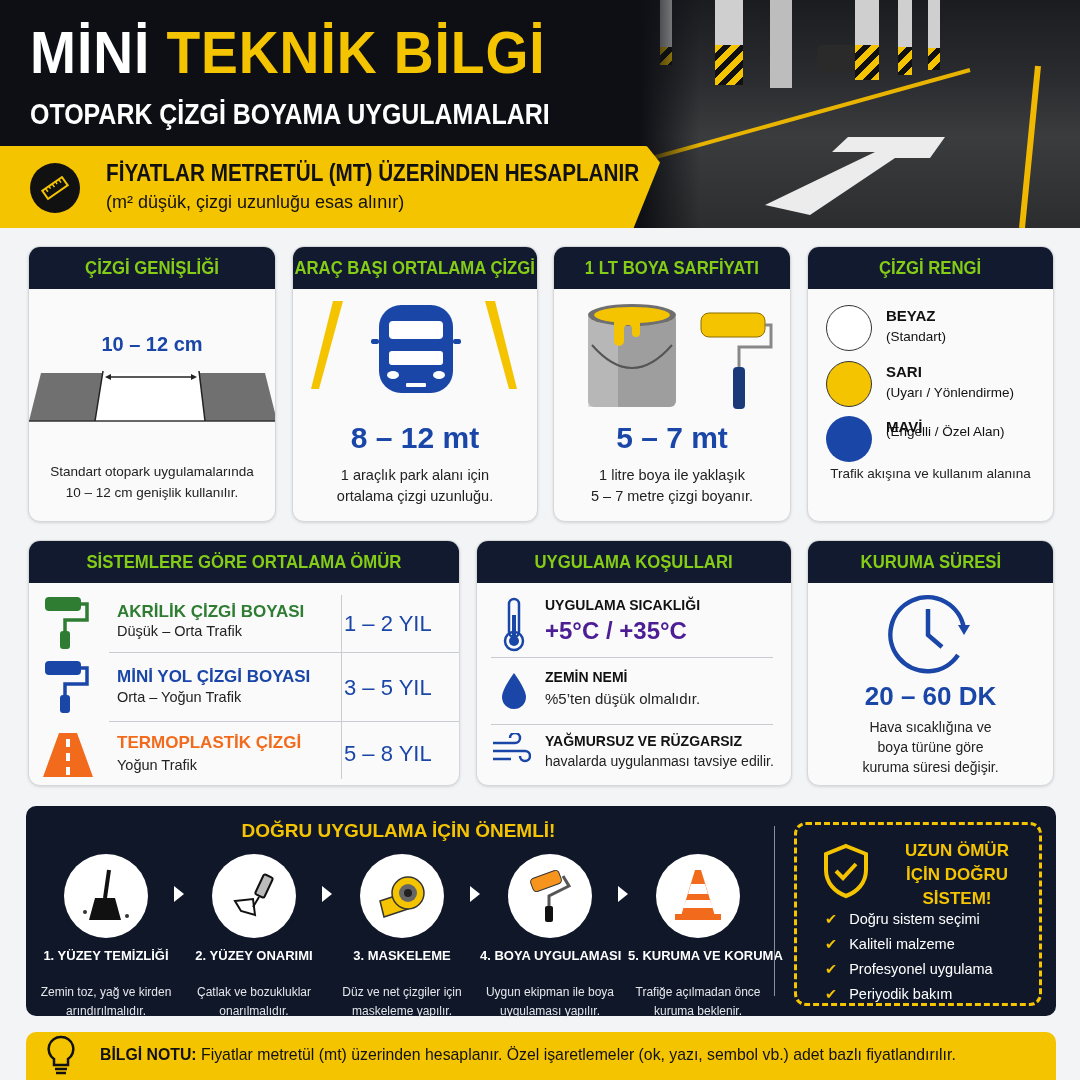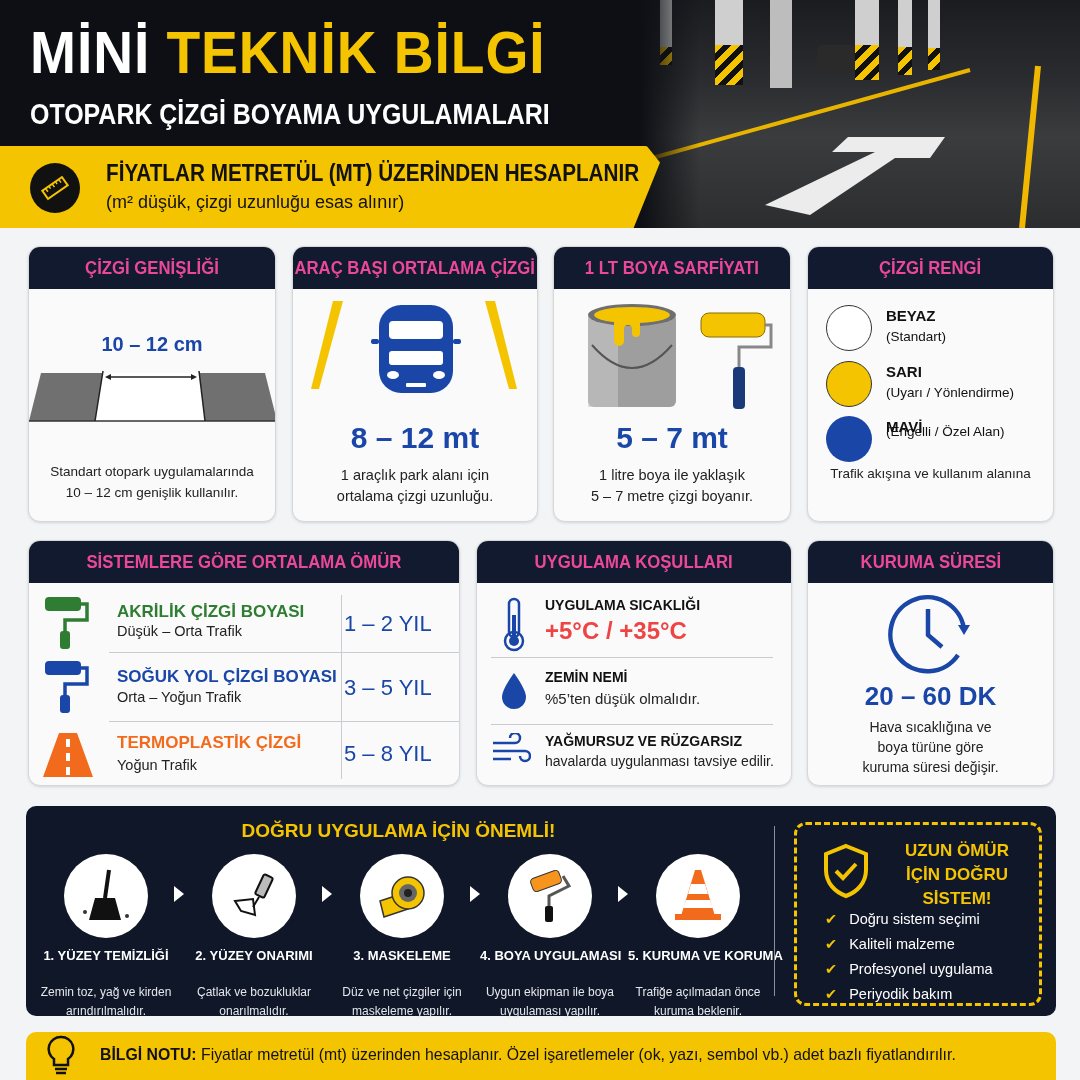--- a/index.html
+++ b/index.html
@@ -11,21 +11,21 @@
 #hero-fade{position:absolute;left:640px;top:0;width:60px;height:228px;background:linear-gradient(90deg,#0d0f14,rgba(13,15,20,0))}
 #title{position:absolute;left:30px;top:18px;font-size:60px;font-weight:bold;letter-spacing:1px;white-space:nowrap;transform:scaleX(0.92);transform-origin:left top}
 #title .w{color:#fff}
 #title .y{color:#f5c400}
 #subtitle{position:absolute;left:30px;top:98px;font-size:29px;font-weight:bold;color:#fff;white-space:nowrap;transform:scaleX(0.86);transform-origin:left top}
 #banner{position:absolute;left:0;top:146px;width:660px;height:82px;background:#f5c400;clip-path:polygon(0 0,98% 0,100% 20%,96% 100%,0 100%);border-top-right-radius:16px}
 #ruler-badge{position:absolute;left:30px;top:163px;width:50px;height:50px;border-radius:50%;background:#111;display:flex;align-items:center;justify-content:center}
 #banner-main{position:absolute;left:106px;top:160px;font-size:23px;font-weight:bold;color:#111;white-space:nowrap;transform:scaleX(0.9);transform-origin:left top}
 #banner-sub{position:absolute;left:106px;top:192px;font-size:18px;color:#111;white-space:nowrap}
 .card{position:absolute;background:#fafafa;border:1px solid #d5d7db;border-radius:12px;overflow:hidden;box-shadow:0 1px 3px rgba(0,0,0,.12)}
-.card-head{height:42px;background:#111a2e;color:#ec4899;font-weight:bold;font-size:19px;display:flex;align-items:center;justify-content:center;white-space:nowrap}
+.card-head{height:42px;background:#111a2e;color:#84cc16;font-weight:bold;font-size:19px;display:flex;align-items:center;justify-content:center;white-space:nowrap}
 .card-head span{display:inline-block;transform:scaleX(0.88)}
 .big-blue{color:#1a46a8;font-weight:bold;text-align:center}
 .desc{font-size:14.5px;text-align:center;color:#222;line-height:21px}
 .sys-row{position:absolute;left:0;width:100%;height:68px}
 .sys-name{position:absolute;left:88px;font-weight:bold;font-size:17px;white-space:nowrap}
 .sys-sub{position:absolute;left:88px;font-size:14.5px;color:#222}
 .sys-val{position:absolute;left:315px;width:120px;text-align:left;font-weight:normal;font-size:22px;color:#1a46a8}
 .cond-row{position:absolute;left:0;width:100%}
 .cond-title{position:absolute;left:68px;font-weight:bold;font-size:14px;white-space:nowrap}
 .cond-sub{position:absolute;left:68px;font-size:15px;color:#222;white-space:nowrap}
@@ -200,21 +200,21 @@
     <div class="sys-sub" style="top:38px">Düşük – Orta Trafik</div>
     <div class="sys-val" style="top:26px">1 – 2 YIL</div>
   </div>
   <div style="position:absolute;left:80px;top:111px;width:352px;height:1px;background:#c9cbd0"></div>
   <div class="sys-row" style="top:112px">
     <svg width="50" height="56" style="position:absolute;left:14px;top:6px">
         <rect x="2" y="2" width="36" height="14" rx="4" fill="#1a46a8"></rect>
         <path d="M38 9h6v16H22v14" stroke="#1a46a8" stroke-width="3.5" fill="none"></path>
         <rect x="17" y="36" width="10" height="18" rx="3" fill="#1a46a8"></rect>
       </svg>
-    <div class="sys-name" style="top:14px;color:#1a46a8">SOĞUK YOL ÇİZGİ BOYASI</div>
+    <div class="sys-name" style="top:14px;color:#1a46a8">MİNİ YOL ÇİZGİ BOYASI</div>
     <div class="sys-sub" style="top:36px">Orta – Yoğun Trafik</div>
     <div class="sys-val" style="top:22px">3 – 5 YIL</div>
   </div>
   <div style="position:absolute;left:80px;top:180px;width:352px;height:1px;background:#c9cbd0"></div>
   <div class="sys-row" style="top:180px">
     <svg width="56" height="48" style="position:absolute;left:12px;top:10px">
         <polygon points="18,2 36,2 52,46 2,46" fill="#f26b1d"></polygon>
         <rect x="25" y="8" width="4" height="8" fill="#fff"></rect>
         <rect x="25" y="22" width="4" height="8" fill="#fff"></rect>
         <rect x="25" y="36" width="4" height="8" fill="#fff"></rect>
@@ -230,21 +230,21 @@
       <span>UYGULAMA KOŞULLARI</span>
     </div>
   <div class="cond-row" style="top:44px;height:72px">
     <svg width="30" height="56" style="position:absolute;left:22px;top:12px">
         <rect x="10" y="2" width="10" height="38" rx="5" fill="none" stroke="#1a46a8" stroke-width="2.5"></rect>
         <circle cx="15" cy="44" r="9" fill="none" stroke="#1a46a8" stroke-width="2.5"></circle>
         <circle cx="15" cy="44" r="5" fill="#1a46a8"></circle>
         <rect x="13" y="18" width="4" height="24" fill="#1a46a8"></rect>
       </svg>
     <div class="cond-title" style="top:12px">UYGULAMA SICAKLIĞI</div>
-    <div style="position:absolute;left:68px;top:32px;font-weight:bold;font-size:24px;color:#ef4444;white-space:nowrap">+5°C / +35°C</div>
+    <div style="position:absolute;left:68px;top:32px;font-weight:bold;font-size:24px;color:#4c1d95;white-space:nowrap">+5°C / +35°C</div>
   </div>
   <div style="position:absolute;left:14px;top:116px;width:282px;height:1px;background:#c9cbd0"></div>
   <div class="cond-row" style="top:118px;height:64px">
     <svg width="30" height="40" style="position:absolute;left:22px;top:12px">
         <path d="M15 2 C15 2 3 18 3 26 a12 12 0 0 0 24 0 C27 18 15 2 15 2z" fill="#1a46a8"></path>
       </svg>
     <div class="cond-title" style="top:10px">ZEMİN NEMİ</div>
     <div class="cond-sub" style="top:31px">%5’ten düşük olmalıdır.</div>
   </div>
   <div style="position:absolute;left:14px;top:183px;width:282px;height:1px;background:#c9cbd0"></div>

